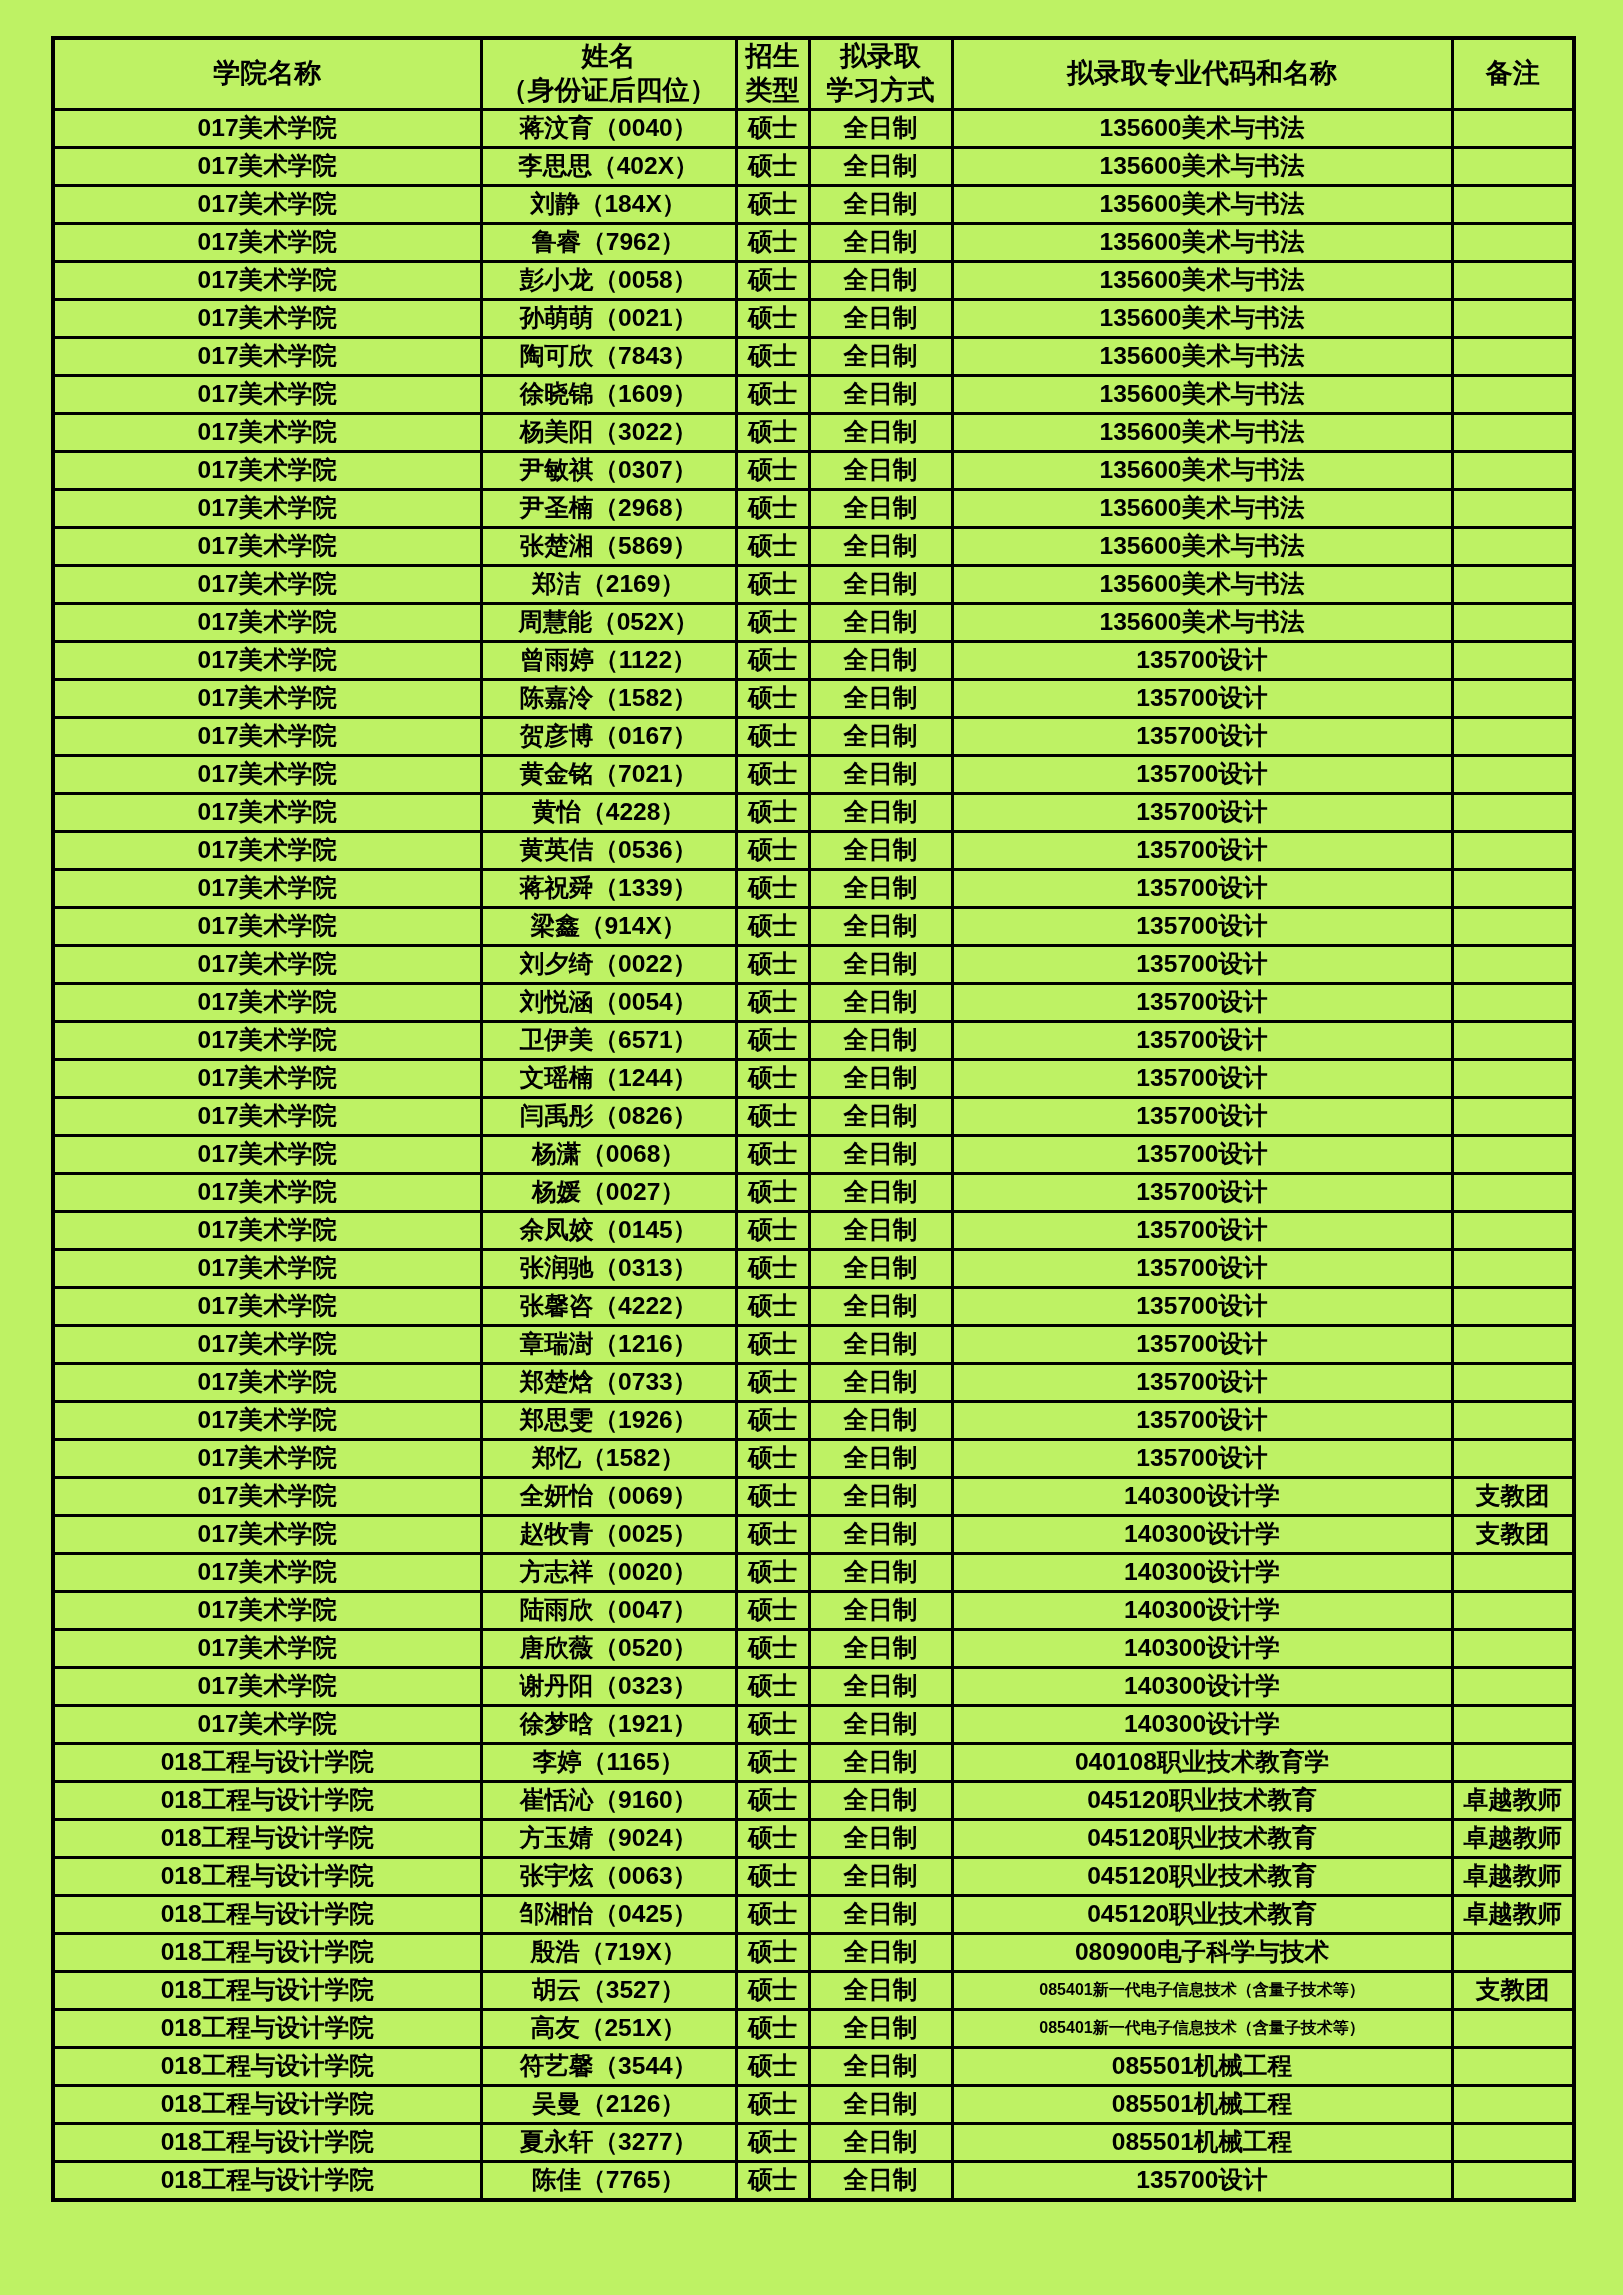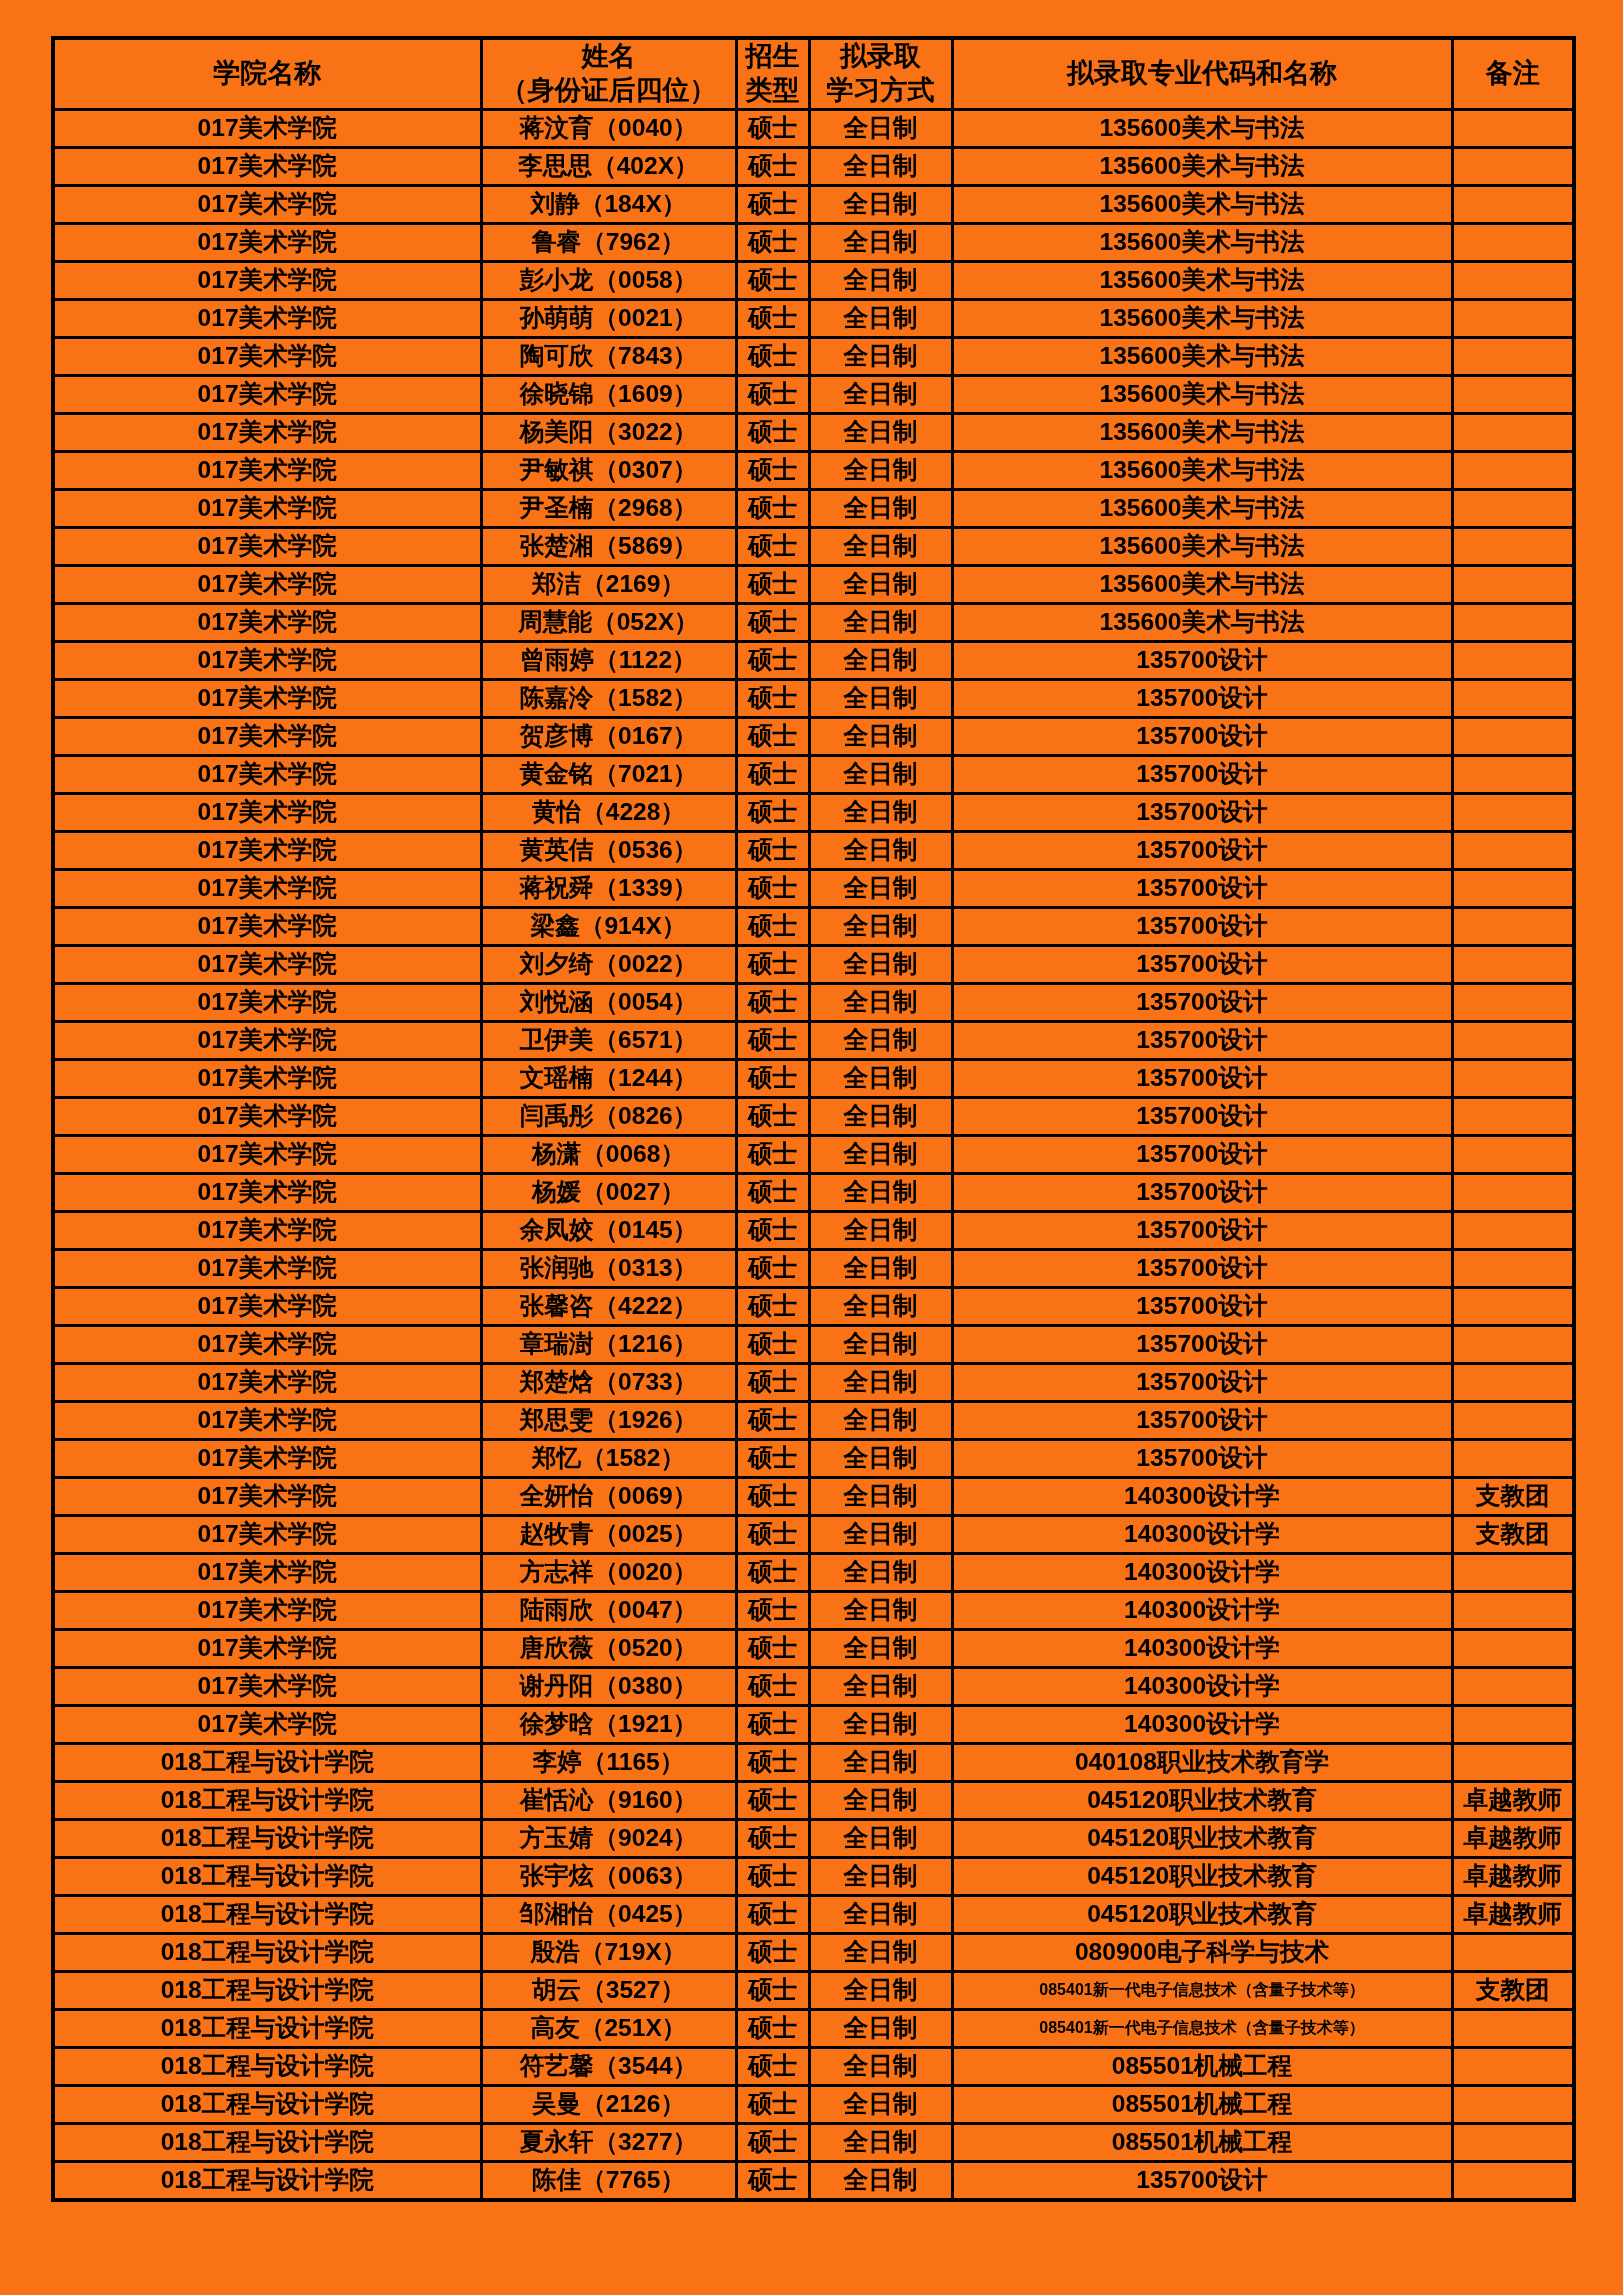--- a/index.html
+++ b/index.html
@@ -12,21 +12,21 @@
     height: 2295px;
     position: relative;
     font-family: "Liberation Sans", sans-serif;
     color: #000;
   }
   .page {
     position: absolute;
     left: 0; top: 0;
     width: 1624px;
     height: 2295px;
-    background: #f97316;
+    background: #bef264;
   }
   table.admission {
     position: absolute;
     left: 51px;
     top: 36px;
     width: 1521px;
     border-collapse: collapse;
     table-layout: fixed;
     border: 4px solid #000;
   }
@@ -405,21 +405,21 @@
         <tr>
     <td>017美术学院</td>
     <td>唐欣薇（0520）</td>
     <td>硕士</td>
     <td>全日制</td>
     <td>140300设计学</td>
     <td></td>
   </tr>
         <tr>
     <td>017美术学院</td>
-    <td>谢丹阳（0380）</td>
+    <td>谢丹阳（0323）</td>
     <td>硕士</td>
     <td>全日制</td>
     <td>140300设计学</td>
     <td></td>
   </tr>
         <tr>
     <td>017美术学院</td>
     <td>徐梦晗（1921）</td>
     <td>硕士</td>
     <td>全日制</td>

